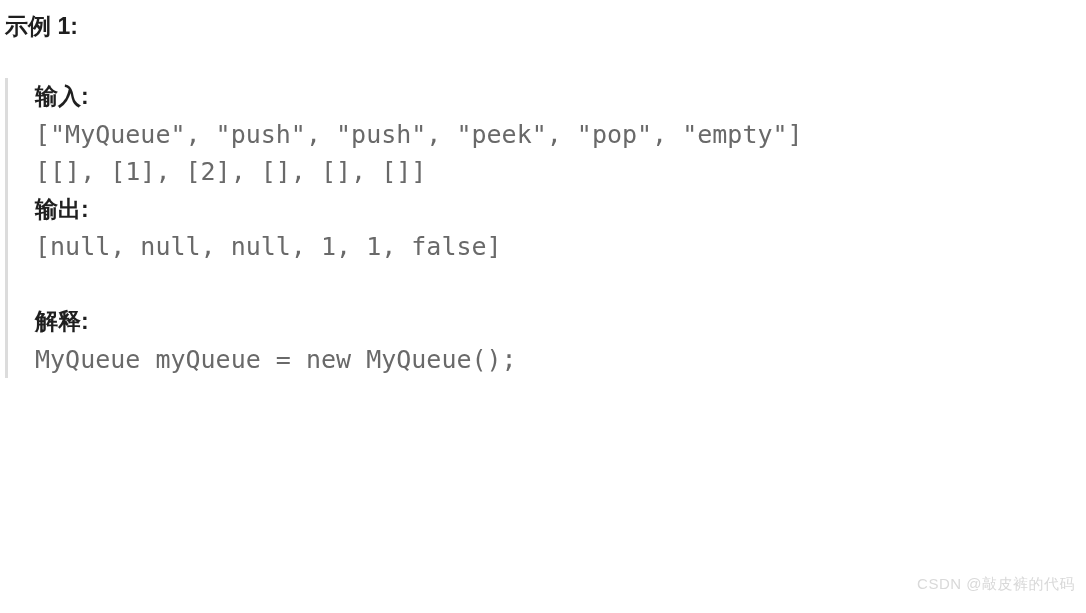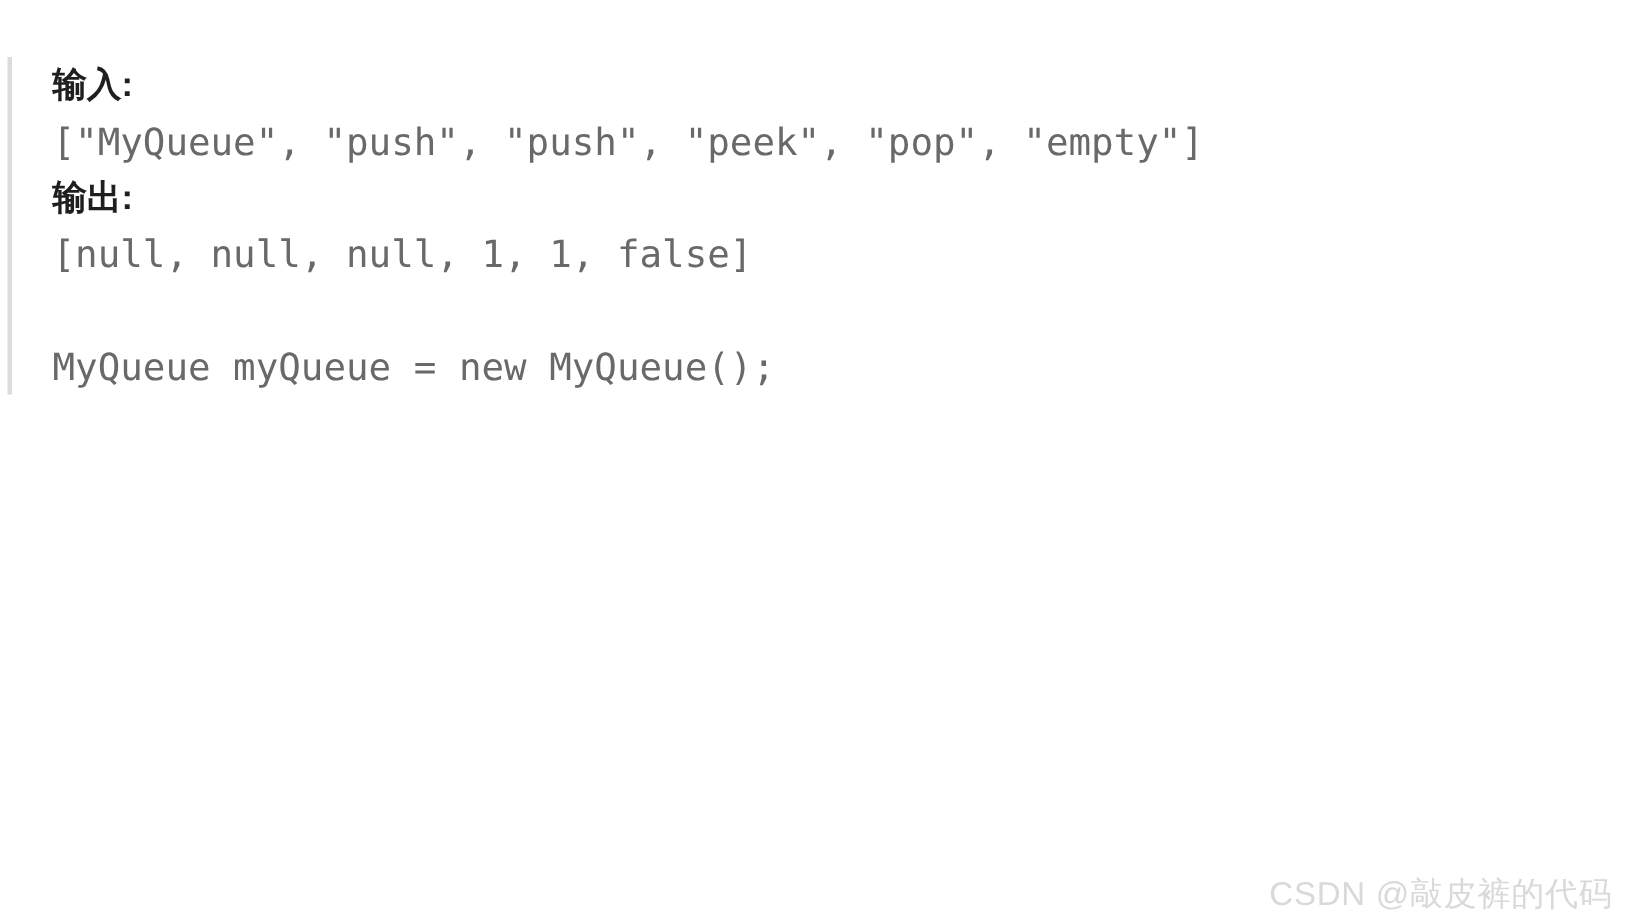--- a/index.html
+++ b/index.html
@@ -37,46 +37,49 @@
     font-family: "Liberation Sans", sans-serif;
     font-size: 23px;
     line-height: 37.5px;
     font-weight: bold;
     color: var(--heading-color, #1f1f1f);
   }
   .blank-line { height: 37.5px; }
   .watermark {
     position: absolute;
     right: 11px;
-    bottom: 7px;
-    font-size: 22px;
+    bottom: 19px;
+    font-size: 15px;
     line-height: 20px;
     letter-spacing: 0.5px;
     color: var(--watermark-color, #d9d9d9);
   }
 </style>
 </head>
 <body>
 
 <div class="page">
 
+  <h3 class="heading">示例 1:</h3>
 
   <div class="example-block">
 
     <div class="label-line">输入:</div>
 
     <div class="code-line">["MyQueue", "push", "push", "peek", "pop", "empty"]</div>
 
+    <div class="code-line">[[], [1], [2], [], [], []]</div>
 
     <div class="label-line">输出:</div>
 
     <div class="code-line">[null, null, null, 1, 1, false]</div>
 
     <div class="blank-line"></div>
 
+    <div class="label-line">解释:</div>
 
     <div class="code-line">MyQueue myQueue = new MyQueue();</div>
 
 
 
 
 
 
   </div>
 

